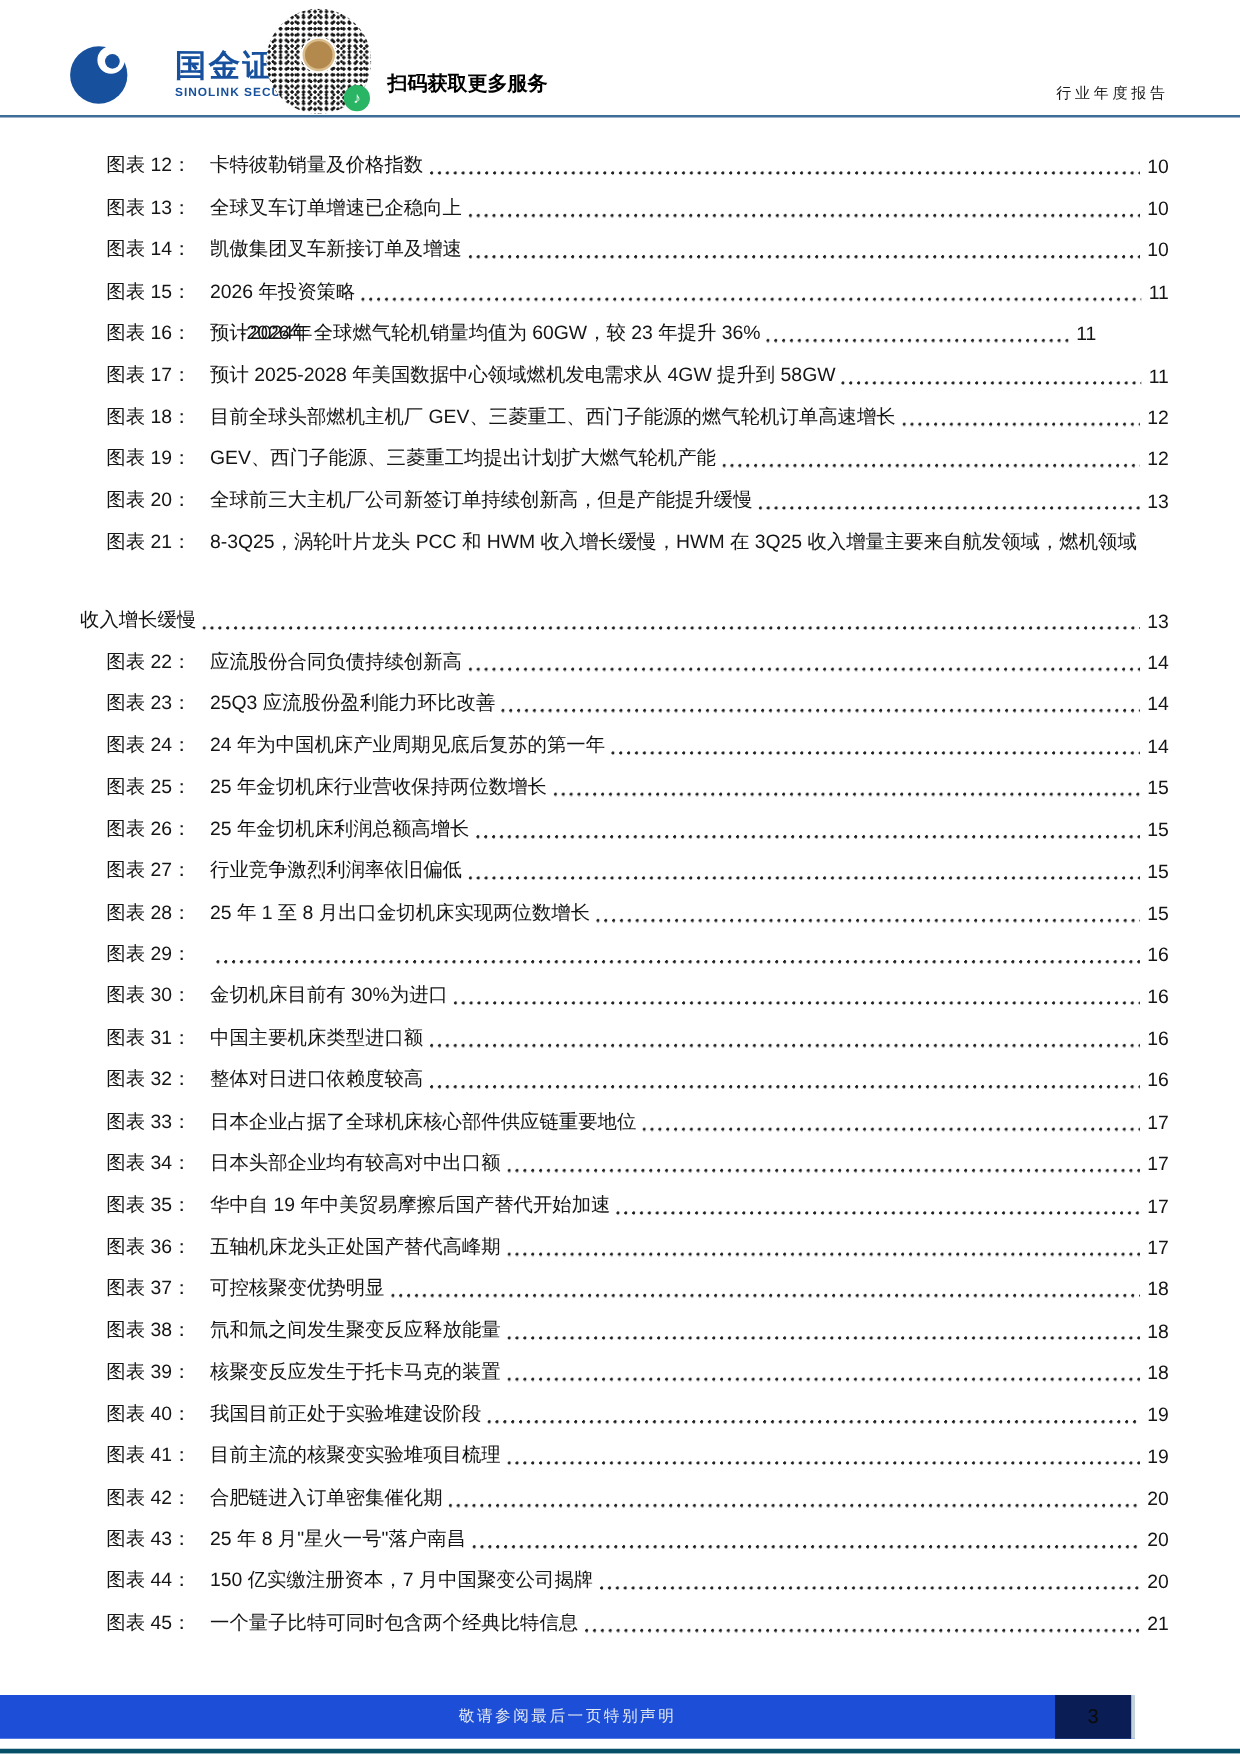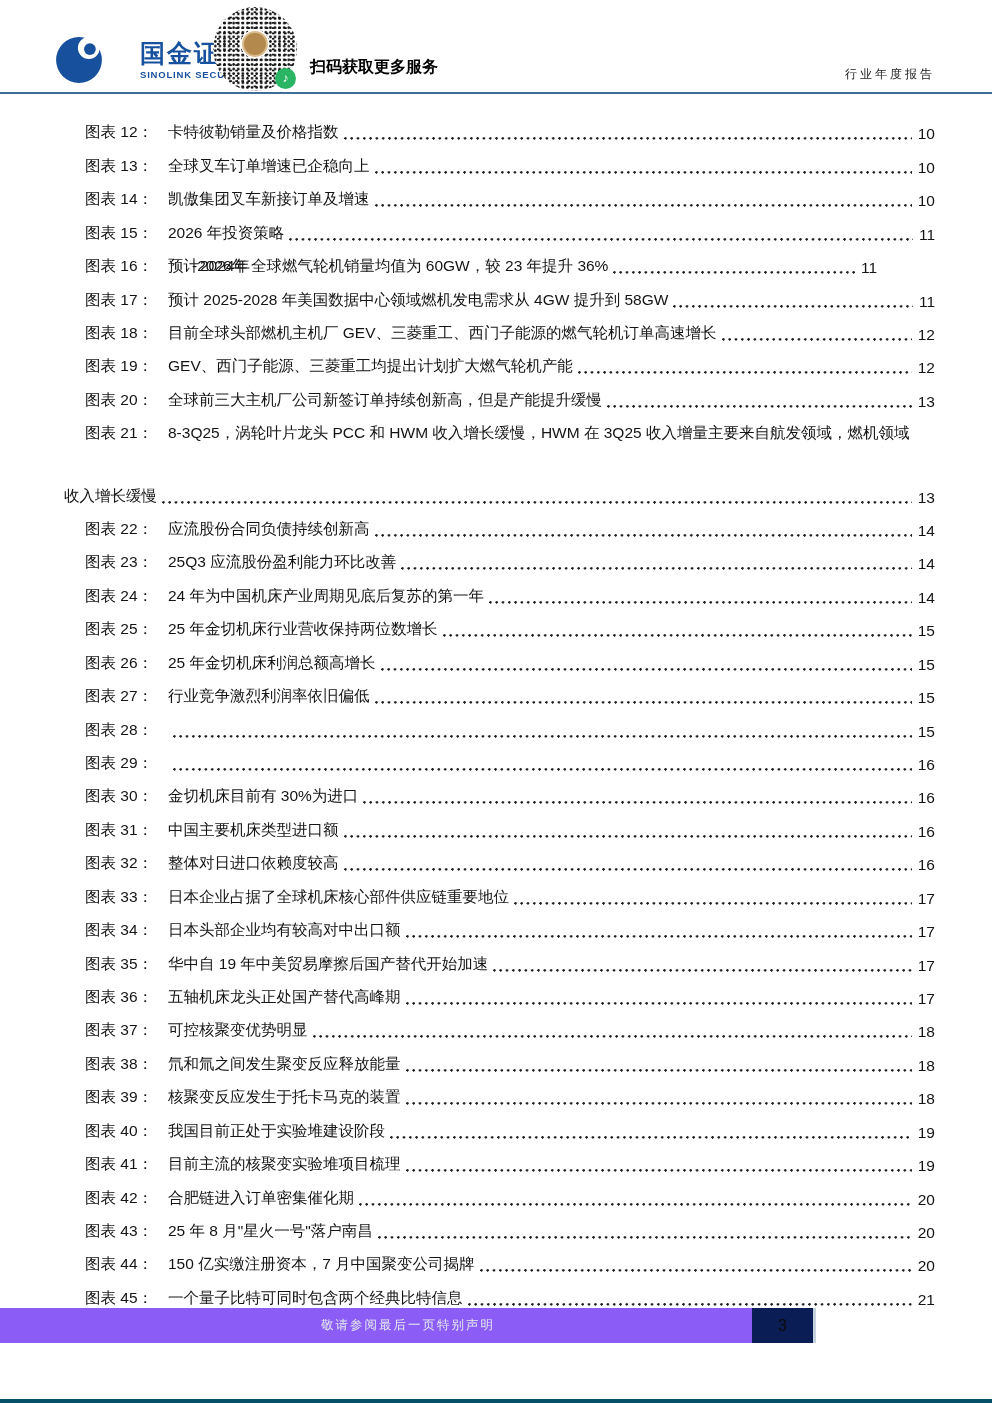--- a/index.html
+++ b/index.html
@@ -39,21 +39,21 @@
   .toc-label{flex:0 0 83px;white-space:nowrap;}
   .toc-title{white-space:nowrap;flex:0 0 auto;}
   .leader{flex:1 1 auto;min-width:10px;height:3px;margin:0 6px 3px 5px;
           background-image:radial-gradient(circle at 1.4px 1.4px, #1f1f1f 1.05px, rgba(0,0,0,0) 1.45px);
           background-size:6.3px 3px;background-repeat:repeat-x;}
   .toc-page{white-space:nowrap;}
   .overlap{position:relative;display:inline-block;margin:0 1px;}
   .overlap .l2{position:absolute;left:-8px;top:0;}
 
   
-  .footer-bar{position:absolute;left:0;top:1308px;width:816px;height:35px;background:#8b5cf6;}
+  .footer-bar{position:absolute;left:0;top:1356px;width:908px;height:35px;background:#1d4ed8;}
   .footer-disclaimer{position:absolute;left:0;right:0;top:9px;text-align:center;
           font-size:12.5px;color:#e4eaee;letter-spacing:2px;}
   .page-box{position:absolute;right:3px;top:0;width:61px;height:35px;background:#0a1e55;
           text-align:center;line-height:35px;font-size:16px;color:#0b0b0b;}
   .edge-sliver{position:absolute;right:0;top:0;width:3px;height:35px;background:#c3d2dc;}
   .footer-strip{position:absolute;left:0;top:1399px;width:992px;height:4px;background:#07506a;}
 </style>
 </head>
 <body>
 
@@ -177,20 +177,21 @@
         <span class="toc-page">15</span>
       </div>
       <div class="toc-row">
         <span class="toc-label">图表 27：</span>
         <span class="toc-title">行业竞争激烈利润率依旧偏低</span>
         <div class="leader"></div>
         <span class="toc-page">15</span>
       </div>
       <div class="toc-row">
         <span class="toc-label">图表 28：</span>
+        <span class="toc-title">25 年 1 至 8 月出口金切机床实现两位数增长</span>
         <div class="leader"></div>
         <span class="toc-page">15</span>
       </div>
       <div class="toc-row">
         <span class="toc-label">图表 29：</span>
         <div class="leader"></div>
         <span class="toc-page">16</span>
       </div>
       <div class="toc-row">
         <span class="toc-label">图表 30：</span>

